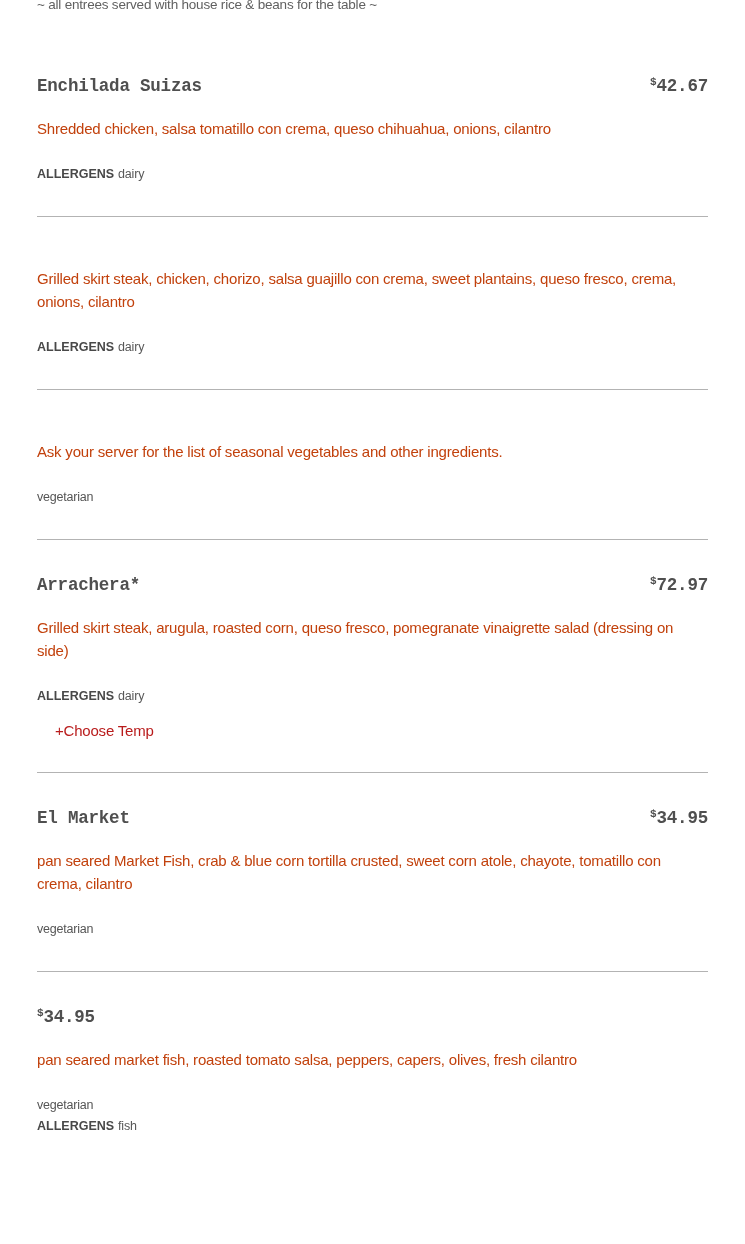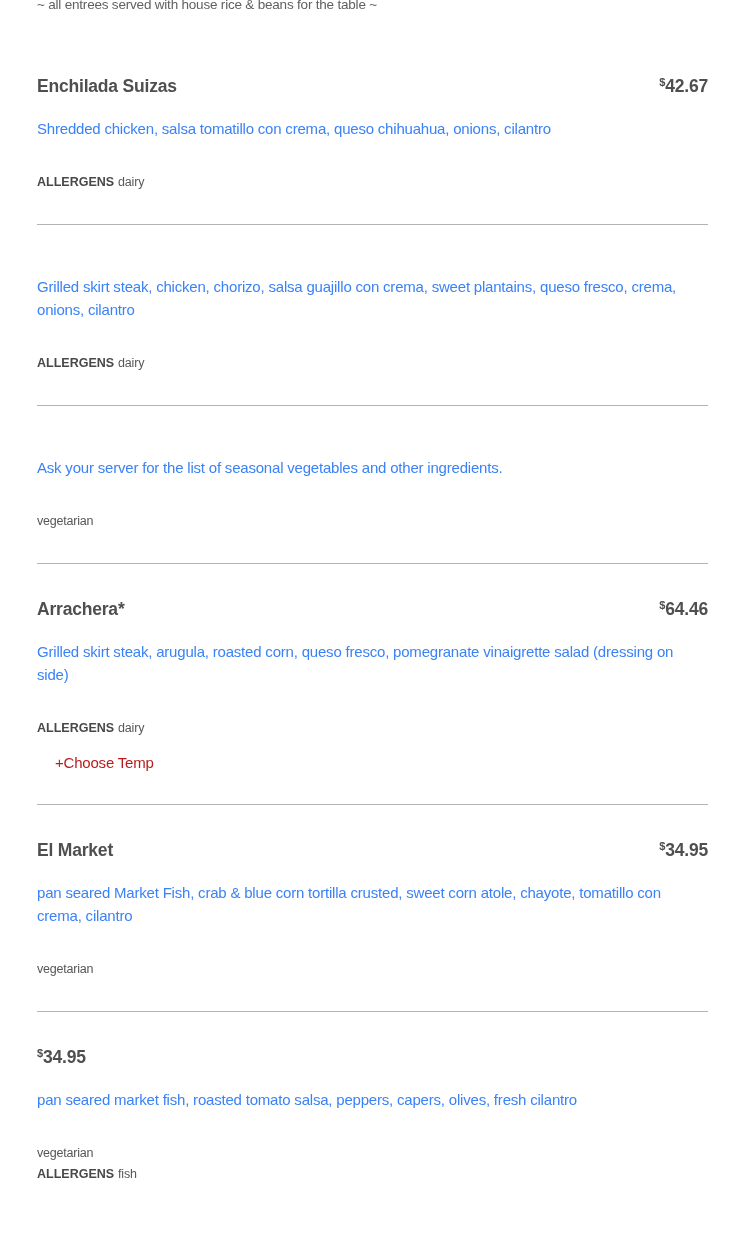--- a/index.html
+++ b/index.html
@@ -29,20 +29,21 @@
     padding: 30px 0 31px 0;
     border-bottom: 1px solid #b3b3b3;
   }
   .menu-item:last-child {
     border-bottom: none;
   }
   .item-header {
     display: flex;
     justify-content: space-between;
     align-items: baseline;
+    font-family: Liberation Mono, monospace;
   }
   .item-name {
     font-size: 17.5px;
     font-weight: bold;
     color: #4f4f4f;
     line-height: 22px;
   }
   .item-price {
     font-size: 17.5px;
     font-weight: bold;
@@ -51,26 +52,26 @@
     line-height: 22px;
   }
   .currency {
     font-size: 11px;
     vertical-align: 6px;
     font-weight: bold;
   }
   .item-desc {
     margin-top: 20px;
     font-size: 15px;
-    color: #3b82f6;
+    color: #c2410c;
     line-height: 23px;
     max-width: 671px;
   }
   .item-meta {
-    margin-top: 32px;
+    margin-top: 24px;
     font-size: 12.5px;
     color: #555555;
     line-height: 21px;
   }
   .tag {
     font-size: 12.5px;
     color: #555555;
   }
   .allergens-label {
     font-weight: bold;
@@ -126,21 +127,21 @@
             <div class="tag">vegetarian</div>
           </div>
 
     </div>
 
   </section>
 
   <section class="menu-item">
     <div class="item-header">
       <h3 class="item-name">Arrachera*</h3>
-      <div class="item-price"><span class="currency">$</span><span class="amount">64.46</span></div>
+      <div class="item-price"><span class="currency">$</span><span class="amount">72.97</span></div>
     </div>
     <p class="item-desc">Grilled skirt steak, arugula, roasted corn, queso fresco, pomegranate vinaigrette salad (dressing on side)</p>
     <div class="item-meta">
       <div class="allergens-row"><span class="allergens-label">ALLERGENS</span><span class="allergens-value">dairy</span></div>
     </div>
     <div class="modifier">+Choose Temp</div>
   </section>
 
   <section class="menu-item">
     <div class="item-header">

